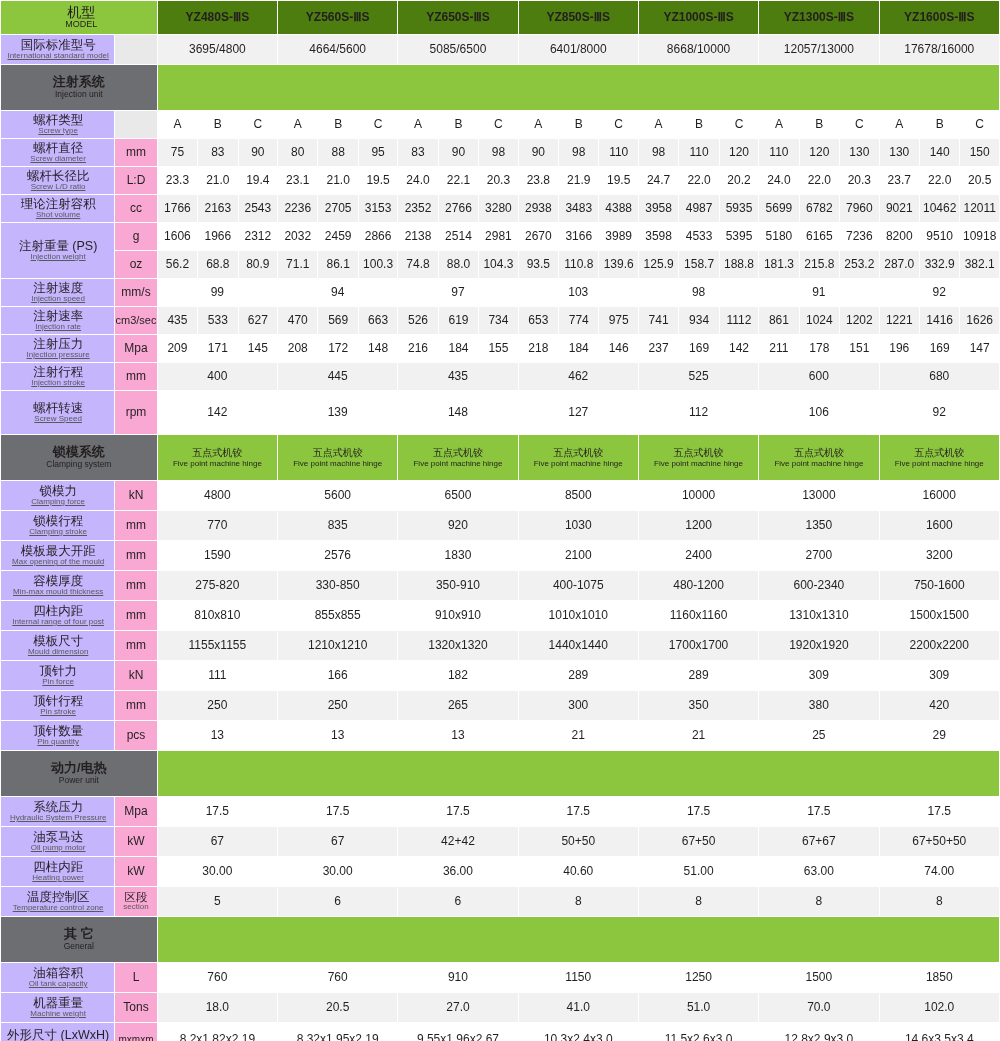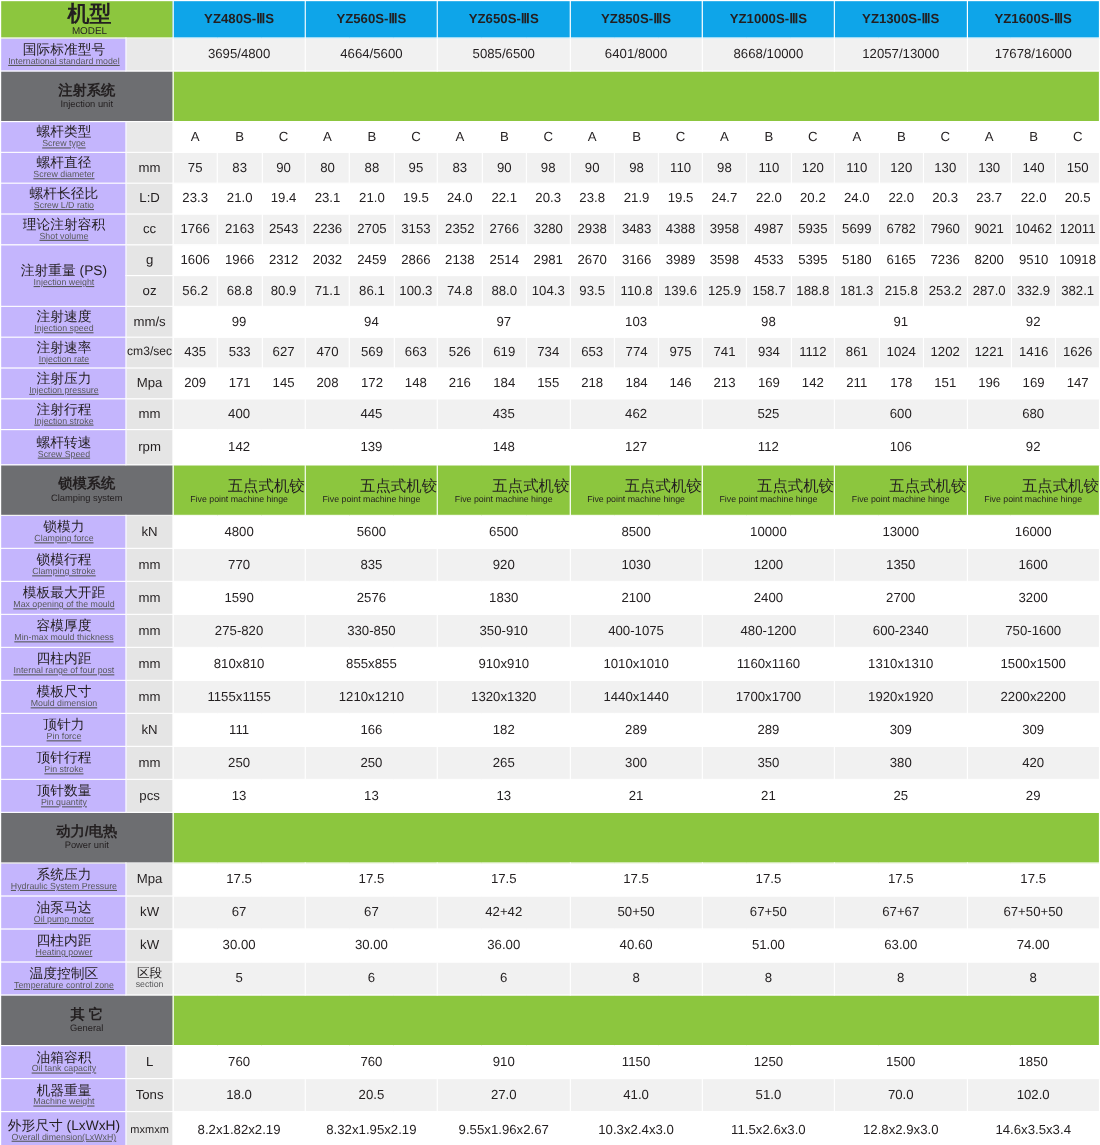--- a/index.html
+++ b/index.html
@@ -23,47 +23,47 @@
     border: 1px solid #ffffff;
     padding: 0;
     text-align: center;
     vertical-align: middle;
     font-size: 12px;
     color: #231f20;
     line-height: 1.15;
   }
   
   .hdr {
-    background: #0ea5e9;
+    background: #4d7c0f;
     color: #ffffff;
     font-weight: bold;
     font-size: 15px;
     height: 34px;
   }
   .hdr-model {
     background: #8cc63e;
     color: #ffffff;
     text-align: left;
     padding-left: 5px !important;
   }
-  .hdr-model .cn { font-size: 20px; font-weight: bold; display: block; line-height: 1.1; }
+  .hdr-model .cn { font-size: 14px; font-weight: normal; display: block; line-height: 1.1; }
   .hdr-model .en { font-size: 9px; font-weight: normal; display: block; line-height: 1.1; }
 
   
   .lbl {
     background: #c4b5fd;
     text-align: left;
     padding: 2px 4px 2px 5px !important;
   }
   .lbl .cn { display: block; font-size: 12.5px; color: #231f20; line-height: 1.12; }
   .lbl .en { display: block; font-size: 8px; color: #58595b; line-height: 1.12; text-decoration: underline; }
 
   
   .unit {
-    background: #e5e5e5;
+    background: #f9a8d4;
     font-size: 11.5px;
     color: #231f20;
     width: 42px;
   }
   .unit .small { display:block; font-size: 11px; }
 
   
   .shade { background: #f1f1f1; }
   .plain { background: #ffffff; }
 
@@ -73,21 +73,21 @@
     color: #ffffff;
     text-align: left;
     padding: 2px 6px !important;
     height: 46px;
   }
   .section .cn { display:block; font-size: 13px; font-weight: bold; line-height: 1.12; }
   .section .en { display:block; font-size: 8.5px; font-weight: normal; line-height: 1.12; }
   .section-empty { background: #8cc63e; }
 
   
-  .clamp-cell .cn { display:block; font-size: 14px; line-height: 1.15; text-align: right; }
+  .clamp-cell .cn { display:block; font-size: 10px; line-height: 1.15; }
   .clamp-cell .en { display:block; font-size: 8px; line-height: 1.15; text-align: center; }
 
   .abc { font-size: 12px; }
   .small-num { font-size: 11.5px; }
   .empty { background: #e9e9e9; }
 </style>
 </head>
 <body>
 
 <div id="sheet">
@@ -382,21 +382,21 @@
     <td class="plain small-num">145</td>
     <td class="plain small-num">208</td>
     <td class="plain small-num">172</td>
     <td class="plain small-num">148</td>
     <td class="plain small-num">216</td>
     <td class="plain small-num">184</td>
     <td class="plain small-num">155</td>
     <td class="plain small-num">218</td>
     <td class="plain small-num">184</td>
     <td class="plain small-num">146</td>
-    <td class="plain small-num">213</td>
+    <td class="plain small-num">237</td>
     <td class="plain small-num">169</td>
     <td class="plain small-num">142</td>
     <td class="plain small-num">211</td>
     <td class="plain small-num">178</td>
     <td class="plain small-num">151</td>
     <td class="plain small-num">196</td>
     <td class="plain small-num">169</td>
     <td class="plain small-num">147</td>
   </tr>
 
@@ -408,21 +408,21 @@
     <td class="unit">mm</td>
     <td class="shade" colspan="3">400</td>
     <td class="shade" colspan="3">445</td>
     <td class="shade" colspan="3">435</td>
     <td class="shade" colspan="3">462</td>
     <td class="shade" colspan="3">525</td>
     <td class="shade" colspan="3">600</td>
     <td class="shade" colspan="3">680</td>
   </tr>
 
-  <tr style="height:32px">
+  <tr style="height:44px">
     <td class="lbl">
       <span class="cn">螺杆转速</span>
       <span class="en">Screw Speed</span>
     </td>
     <td class="unit">rpm</td>
     <td class="plain" colspan="3">142</td>
     <td class="plain" colspan="3">139</td>
     <td class="plain" colspan="3">148</td>
     <td class="plain" colspan="3">127</td>
     <td class="plain" colspan="3">112</td>

